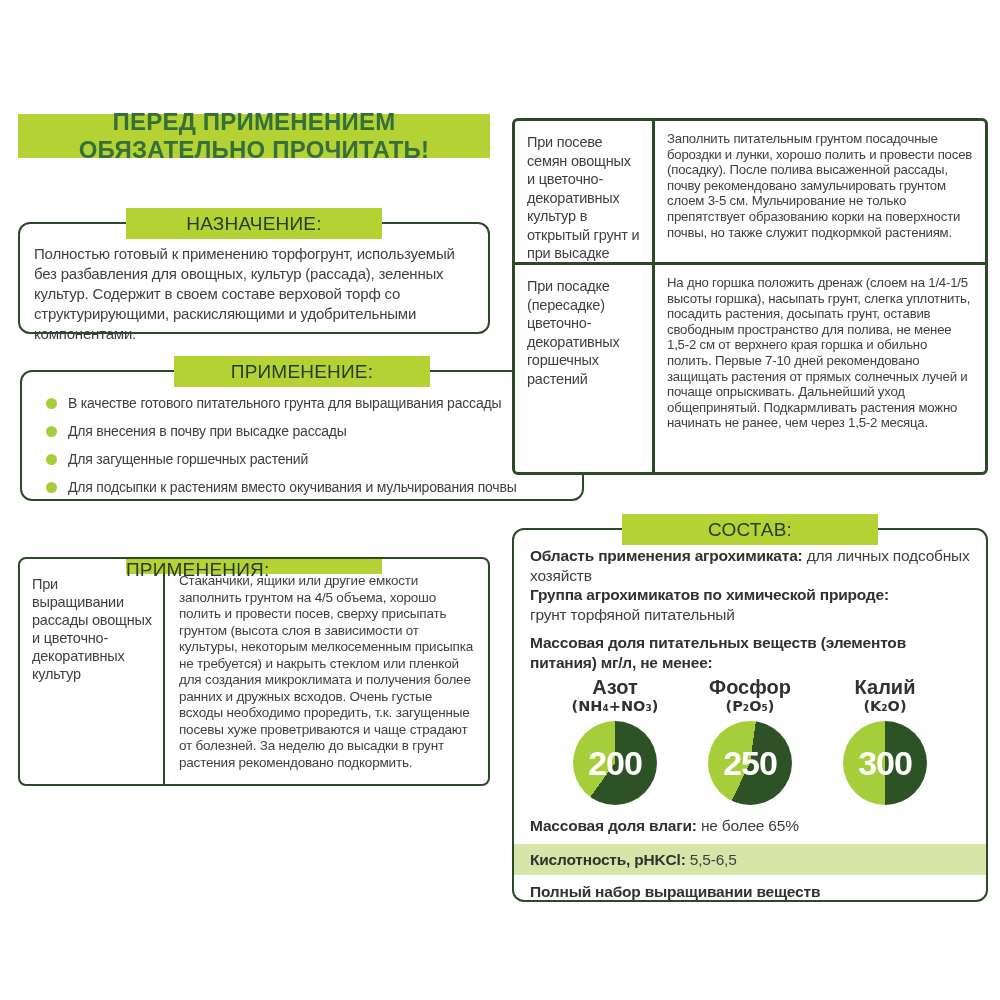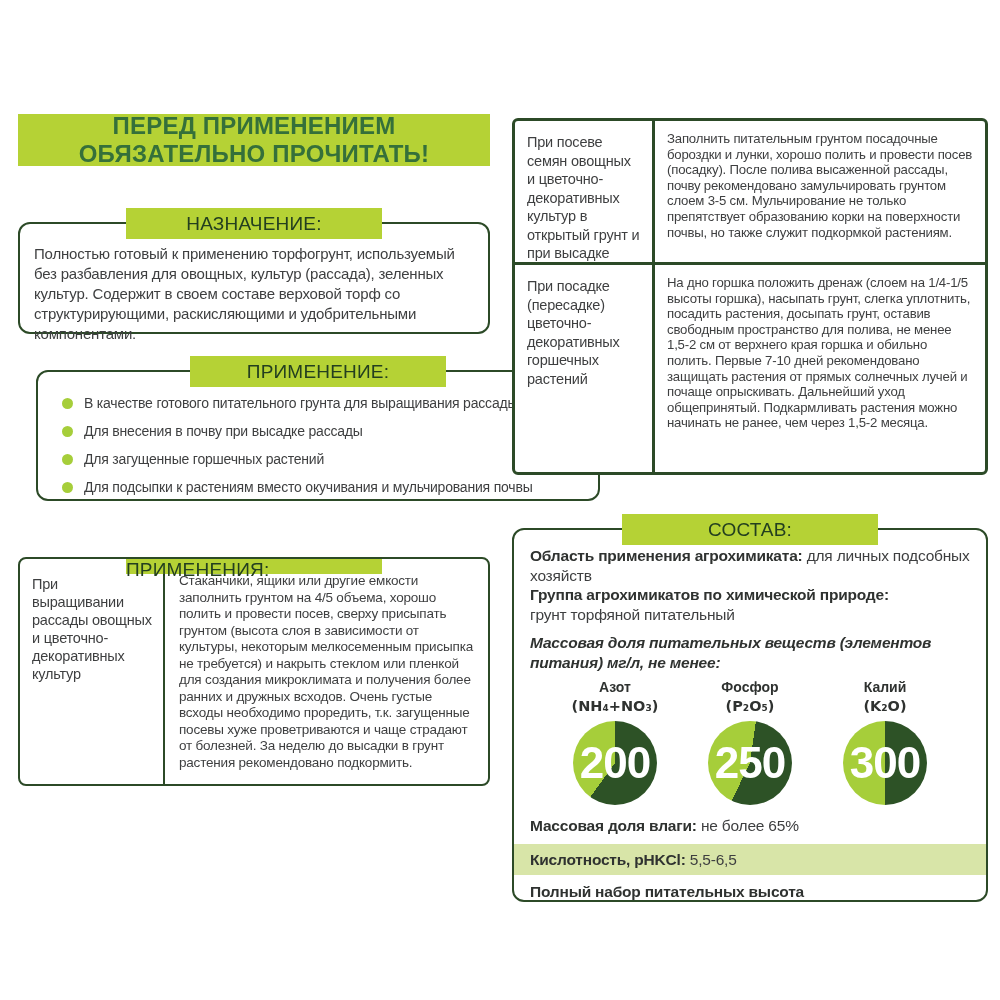--- a/index.html
+++ b/index.html
@@ -16,39 +16,39 @@
   *{box-sizing:border-box;margin:0;padding:0;}
   html,body{background:#fff;}
   body{
     width:1000px;height:1000px;position:relative;
     font-family:"Liberation Sans",sans-serif;color:var(--text);
   }
   .page{position:absolute;inset:0;background:#fff;overflow:hidden;}
 
   
   .banner{
-    position:absolute;left:18px;top:114px;width:472px;height:52px;
+    position:absolute;left:18px;top:114px;width:472px;height:44px;
     background:var(--accent);display:flex;flex-direction:column;
     justify-content:center;text-align:center;
   }
   .banner div{font-weight:bold;font-size:24px;line-height:28px;color:var(--banner_text);letter-spacing:.2px;}
 
   
   .sect{position:absolute;border:2px solid var(--border);border-radius:12px;background:#fff;}
   .tab{
     position:absolute;top:-16px;left:50%;transform:translateX(-50%);
     width:256px;height:31px;background:var(--accent);
     display:flex;align-items:center;justify-content:center;
     font-weight:normal;font-size:19px;color:var(--tab_text);letter-spacing:.2px;z-index:2;
   }
 
   .purpose{left:18px;top:222px;width:472px;height:112px;}
   .purpose p{padding:20px 14px 0 14px;font-size:15px;line-height:20px;letter-spacing:-0.2px;}
 
-  .application{left:36px;top:370px;width:564px;height:131px;}
+  .application{left:20px;top:370px;width:564px;height:131px;}
   .bullets{list-style:none;padding:22px 20px 0 22px;}
   .bullets li{position:relative;padding-left:24px;margin-bottom:9px;font-size:14px;line-height:19px;letter-spacing:-0.2px;}
   .dot{position:absolute;left:2px;top:4px;width:11px;height:11px;border-radius:50%;background:var(--pie_light);}
 
   .technology{left:18px;top:557px;width:472px;height:229px;border-radius:8px;overflow:hidden;}
   .technology .grid{display:grid;grid-template-columns:145px 1fr;height:100%;}
   .technology .c-left{border-right:2px solid var(--border);padding:16px 10px 0 12px;font-size:14.5px;line-height:18px;letter-spacing:-0.2px;}
   .technology .c-right{padding:14px 12px 0 14px;font-size:13.5px;line-height:16.5px;letter-spacing:-0.2px;}
 
   
@@ -61,31 +61,31 @@
   .usage .cl{border-right:3px solid var(--border);font-size:14.5px;line-height:18.5px;letter-spacing:-0.2px;}
   .usage .r1{border-bottom:3px solid var(--border);}
   .usage .cr{font-size:13.2px;line-height:15.6px;letter-spacing:-0.2px;padding-top:10px;}
 
   
   .composition{left:512px;top:528px;width:476px;height:374px;}
   .comp-body{padding:16px 16px 10px 16px;}
   .field{font-size:15.5px;line-height:19.5px;letter-spacing:-0.2px;}
   .b{font-weight:bold;color:var(--bold_text);}
   .block{display:block;}
-  .heading{margin-top:9px;font-style:italic;}
+  .heading{margin-top:9px;}
   .pies{display:flex;justify-content:space-between;padding:6px 26px 0 26px;}
   .pie-col{width:118px;text-align:center;}
-  .pie-name{font-weight:bold;font-size:14px;line-height:19px;color:var(--bold_text);}
+  .pie-name{font-weight:bold;font-size:20px;line-height:19px;color:var(--bold_text);}
   .formula{font-family:"DejaVu Sans",sans-serif;font-size:14.5px;}
   .pie{
     width:84px;height:84px;border-radius:50%;margin:5px auto 0 auto;
     display:flex;align-items:center;justify-content:center;
     background:var(--pie_dark);
   }
-  .pie-num{color:#fff;font-weight:bold;font-size:44px;letter-spacing:-1px;}
+  .pie-num{color:#fff;font-weight:bold;font-size:34px;letter-spacing:-1px;}
   .moisture{margin-top:11px;}
   .band{
     margin:8px -16px 0 -16px;background:var(--band);
     padding:6px 16px;font-size:15.5px;line-height:19.5px;letter-spacing:-0.2px;
   }
   .footer-line{padding-top:7px;}
 </style>
 </head>
 <body>
 
@@ -157,17 +157,17 @@
           <div class="pie" style="background: conic-gradient(from 0deg, var(--pie_dark) 0% 50%, var(--pie_light) 50% 100%);">
               <span class="pie-num">300</span>
             </div>
         </div>
       </div>
 
       <p class="field moisture"><span class="b">Массовая доля влаги:</span> <span>не более 65%</span></p>
 
       <div class="band"><span class="b">Кислотность, pHKCl:</span> <span>5,5-6,5</span></div>
 
-      <p class="field b footer-line">Полный набор питательных высота</p>
+      <p class="field b footer-line">Полный набор выращивании веществ</p>
     </div>
   </section>
 
 </div>
 
 </body></html>

